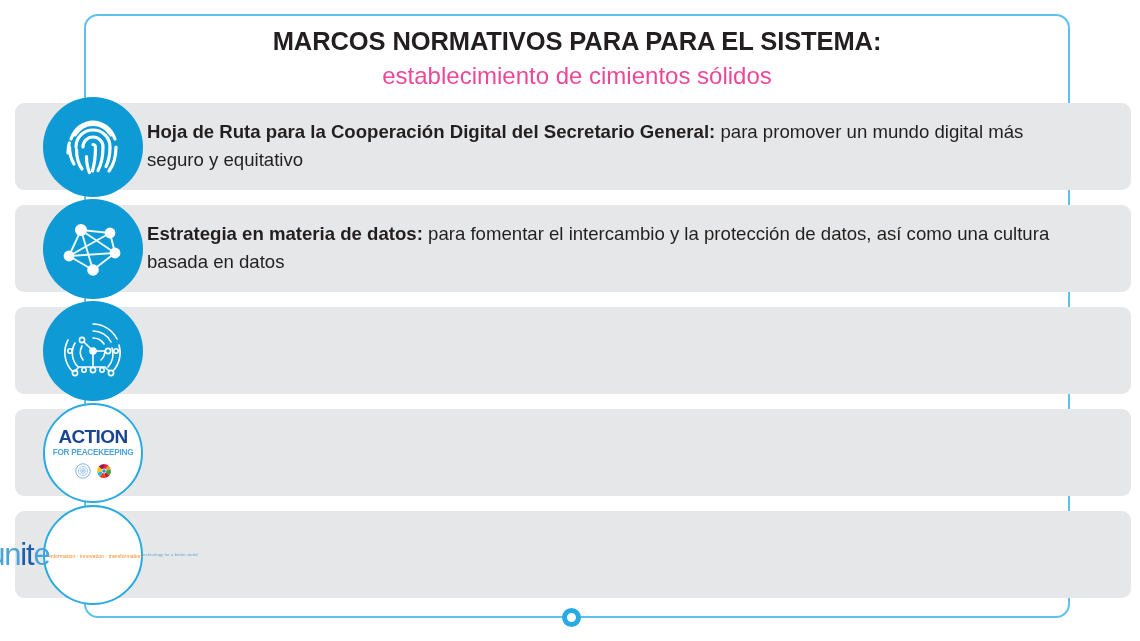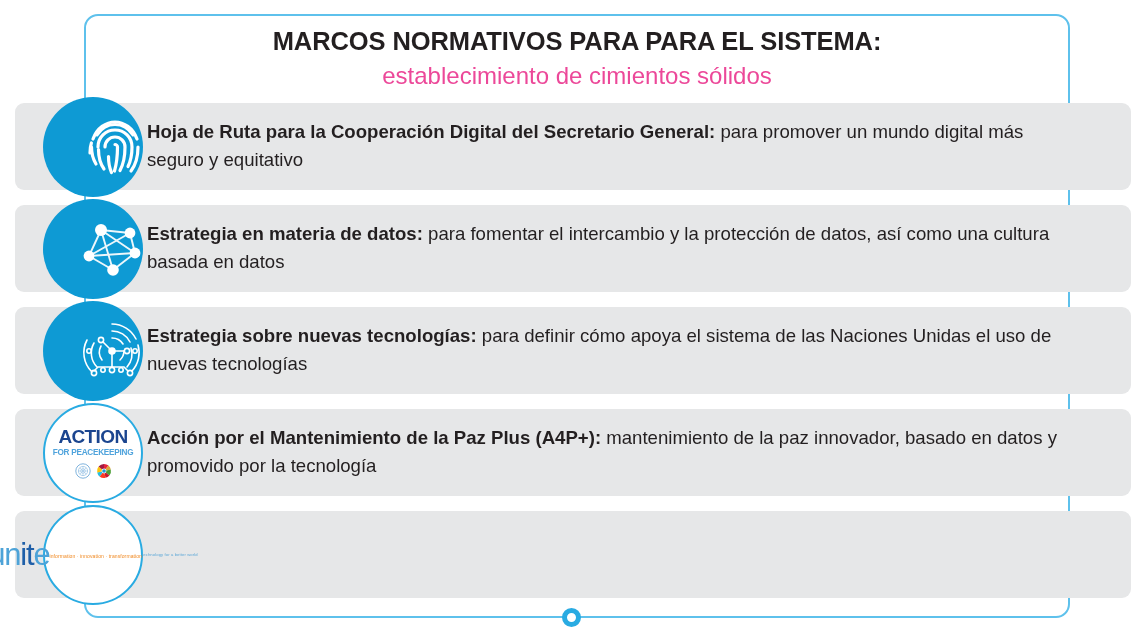--- a/index.html
+++ b/index.html
@@ -107,21 +107,21 @@
     height: 100px;
     z-index: 3;
   }
   .icon-circle {
     width: 100px;
     height: 100px;
     border-radius: 50%;
     background: #0e9ad4;
     display: flex;
     align-items: center;
-    justify-content: flex-end;
+    justify-content: center;
   }
   .icon-circle.white {
     background: #ffffff;
     border: 2px solid #29abe2;
   }
   .icon-circle svg { display: block; }
 
   
   .a4p {
     width: 100%;
@@ -279,23 +279,20 @@
             <circle cx="20" cy="20" r="2.6"></circle>
             <circle cx="13" cy="53" r="2.6"></circle>
             <circle cx="49" cy="53" r="2.6"></circle>
             <circle cx="31" cy="50" r="2.6"></circle>
             <circle cx="22" cy="50" r="2.2"></circle>
             <circle cx="40" cy="50" r="2.2"></circle>
             <circle cx="8" cy="31" r="2.2"></circle>
             <circle cx="54" cy="31" r="2.2"></circle>
           </svg>
         </div>
-      </div>
-      <div class="row-text">
-        <b>Estrategia sobre nuevas tecnologías:</b><span> para definir cómo apoya el sistema de las Naciones Unidas el uso de nuevas tecnologías</span>
       </div>
     </div>
 
     <div class="row">
       <div class="row-bar"></div>
       <div class="icon-wrap">
         <div class="icon-circle white">
           <div class="a4p">
             <div class="a4p-action">ACTION</div>
             <div class="a4p-sub">FOR PEACEKEEPING</div>
@@ -322,23 +319,20 @@
                   <path d="M-6.8 1.5A7 7 0 0 1 -5.4 -4.5L0 0Z" fill="#fcc30b"></path>
                   <path d="M-5.4 -4.5A7 7 0 0 1 0 -7L0 0Z" fill="#a21942"></path>
                   <circle cx="0" cy="0" r="2.4" fill="#ffffff"></circle>
                   <circle cx="0" cy="0" r="1.8" fill="#1a9ad7"></circle>
                 </g>
               </svg>
             </div>
           </div>
         </div>
       </div>
-      <div class="row-text">
-        <b>Acción por el Mantenimiento de la Paz Plus (A4P+):</b><span> mantenimiento de la paz innovador, basado en datos y promovido por la tecnología</span>
-      </div>
     </div>
 
     <div class="row">
       <div class="row-bar"></div>
       <div class="icon-wrap">
         <div class="icon-circle white">
           <div class="unite">
             <div class="unite-word"><span>un</span><span class="t-i">it</span><span>e</span></div>
             <div class="unite-tag1">information · innovation · transformation</div>
             <div class="unite-tag2">technology for a better world</div>

